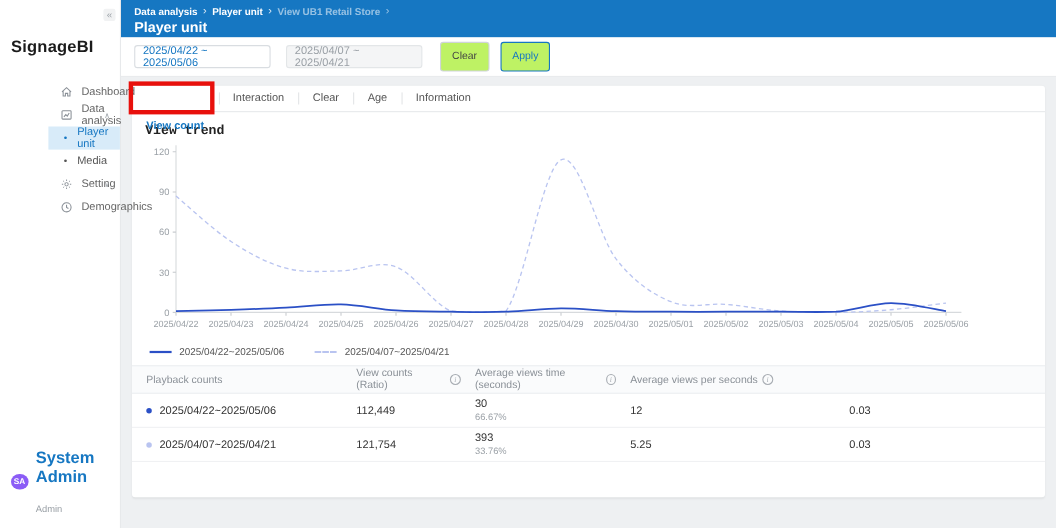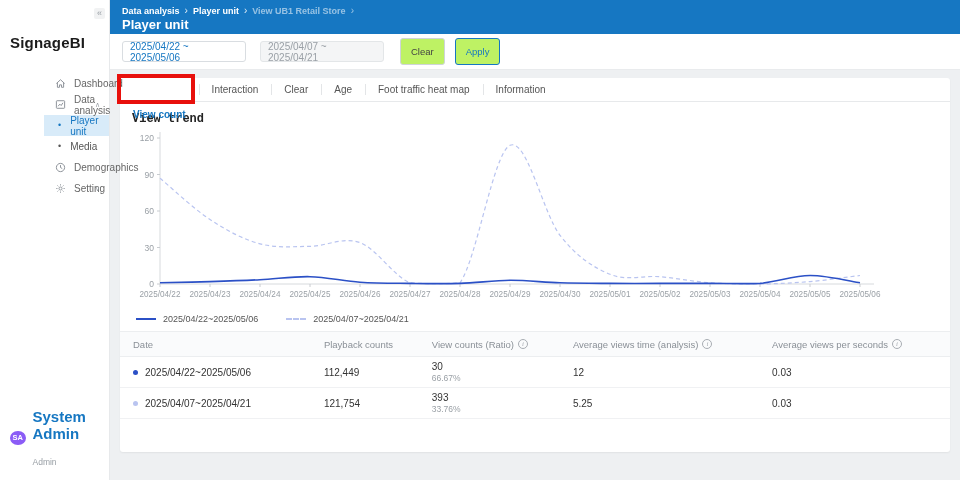--- a/index.html
+++ b/index.html
@@ -96,33 +96,33 @@
       </div>
       <div class="nav-sub active">
         <span class="bullet">•</span>
         <span>Player unit</span>
       </div>
       <div class="nav-sub">
         <span class="bullet">•</span>
         <span>Media</span>
       </div>
       <div class="nav-item">
+        <svg width="11" height="11" viewBox="0 0 16 16" fill="none" stroke="#8a9097" stroke-width="1.3">
+            <circle cx="8" cy="8" r="2.2"></circle>
+            <path d="M8 1.8 V3.6 M8 12.4 V14.2 M1.8 8 H3.6 M12.4 8 H14.2 M3.6 3.6 L4.9 4.9 M11.1 11.1 L12.4 12.4 M12.4 3.6 L11.1 4.9 M4.9 11.1 L3.6 12.4"></path>
+          </svg>
+        <span>Setting</span>
+        <span class="nav-chevron">∨</span>
+      </div>
+      <div class="nav-item">
         <svg width="11" height="11" viewBox="0 0 16 16" fill="none" stroke="#8a9097" stroke-width="1.4">
             <circle cx="8" cy="8" r="6"></circle>
             <path d="M8 4.5 V8 L10.5 9.5"></path>
           </svg>
         <span>Demographics</span>
-      </div>
-      <div class="nav-item">
-        <svg width="11" height="11" viewBox="0 0 16 16" fill="none" stroke="#8a9097" stroke-width="1.3">
-            <circle cx="8" cy="8" r="2.2"></circle>
-            <path d="M8 1.8 V3.6 M8 12.4 V14.2 M1.8 8 H3.6 M12.4 8 H14.2 M3.6 3.6 L4.9 4.9 M11.1 11.1 L12.4 12.4 M12.4 3.6 L11.1 4.9 M4.9 11.1 L3.6 12.4"></path>
-          </svg>
-        <span>Setting</span>
-        <span class="nav-chevron">∨</span>
       </div>
     </div>
     <div class="user">
       <div class="avatar">SA</div>
       <div>
         <div class="user-name">System Admin</div>
         <div class="user-role">Admin</div>
       </div>
     </div>
   </div>
@@ -162,21 +162,20 @@
 
     <div class="content">
       <div class="card">
 
         <div class="tabbar">
           <div class="annotation-box"></div>
           <div class="tab active">View count</div>
           <div class="tab">Interaction</div>
           <div class="tab">Clear</div>
           <div class="tab">Age</div>
-          <div class="tab">Foot traffic heat map</div>
           <div class="tab">Information</div>
         </div>
 
         <div class="section-title">View trend</div>
 
         <div class="chart-wrap">
           <svg id="chart-svg" width="800" height="182" viewBox="0 0 800 182" font-family="Liberation Sans, sans-serif">
               <line x1="30" y1="4" x2="30" y2="156" stroke="#d7dadd"></line>
               <line x1="30" y1="156" x2="744" y2="156" stroke="#d7dadd"></line>
               <line x1="27" y1="156" x2="30" y2="156" stroke="#c9ccd0"></line>
@@ -230,28 +229,27 @@
             <span>2025/04/22~2025/05/06</span>
           </div>
           <div class="legend-item">
             <span class="legend-swatch" style="border-top-style: dashed; border-top-color: rgb(185, 196, 240);"></span>
             <span>2025/04/07~2025/04/21</span>
           </div>
         </div>
 
         <div class="table">
           <div class="thead">
-            <div>Date</div>
             <div>Playback counts</div>
             <div>
               <span>View counts (Ratio)</span>
               <span class="info-icon">i</span>
             </div>
             <div>
-              <span>Average views time (analysis)</span>
+              <span>Average views time (seconds)</span>
               <span class="info-icon">i</span>
             </div>
             <div>
               <span>Average views per seconds</span>
               <span class="info-icon">i</span>
             </div>
           </div>
 
           <div class="trow">
             <div class="date-cell">

